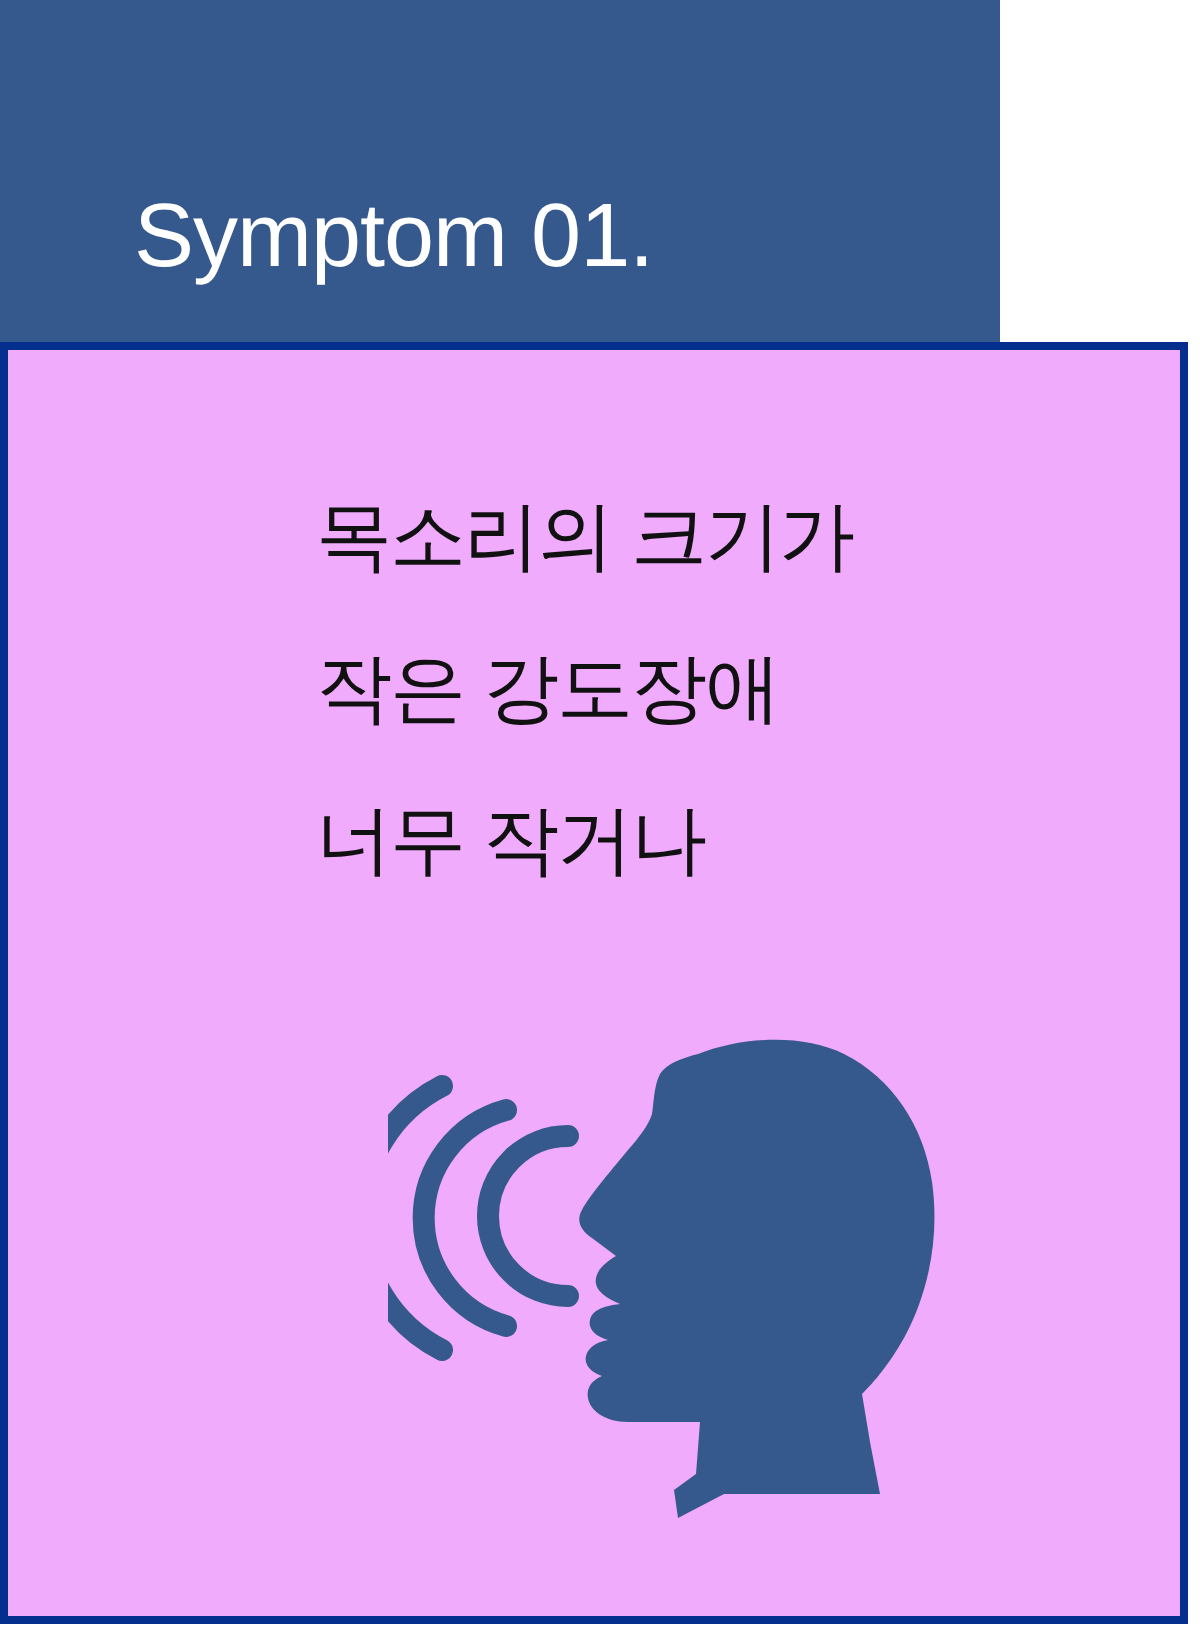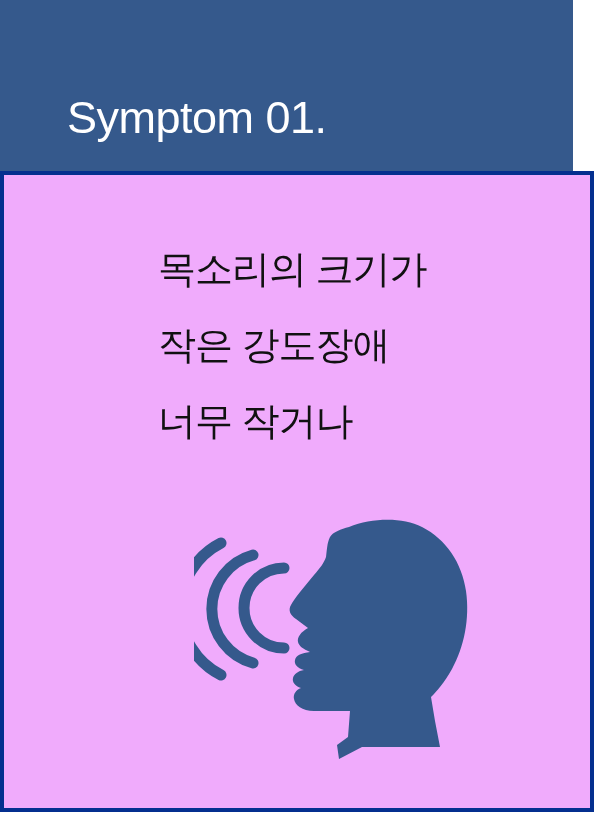--- a/index.html
+++ b/index.html
@@ -13,21 +13,21 @@
     font-family: "Liberation Sans", "DejaVu Sans", sans-serif;
     overflow: hidden;
     position: relative;
   }
 
   
   #header-band {
     position: absolute;
     left: 0;
     top: 0;
-    width: 573px;
+    width: 500px;
     height: 171px;
     background: #35598c;
   }
   #header-title {
     position: absolute;
     left: 67px;
     top: 92px;
     font-size: 45px;
     line-height: 52px;
     font-weight: 400;

